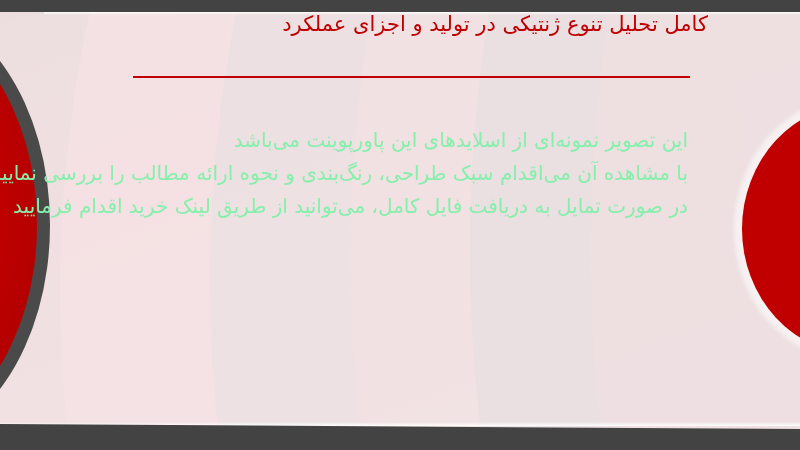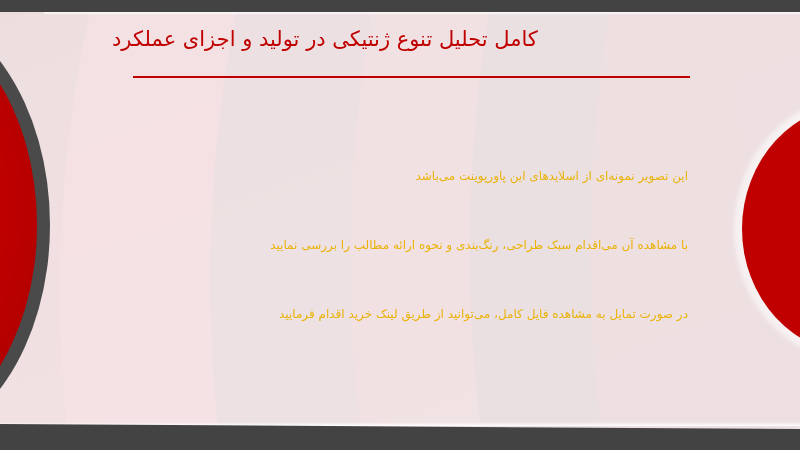--- a/index.html
+++ b/index.html
@@ -120,25 +120,24 @@
   .frame-line-top {
     position: absolute;
     left: 44px; top: 12px;
     width: 756px; height: 3px;
     background: linear-gradient(to bottom, rgba(255,255,255,0.9), rgba(255,255,255,0));
   }
 
   
   .title-block {
     position: absolute;
-    left: 112px; top: 8px;
+    left: 128px; top: 8px;
     width: 580px;
-    text-align: left;
+    text-align: right;
     direction: rtl;
-    margin-top: 15px;
   }
   .title-line {
     color: #C00000;
     font-size: 21px;
     line-height: 33px;
     font-weight: 400;
     white-space: nowrap;
   }
   .title-rule {
     position: absolute;
@@ -149,25 +148,24 @@
 
   
   .body-block {
     position: absolute;
     right: 112px; top: 124px;
     width: 600px;
     direction: rtl;
     text-align: right;
   }
   .body-line {
-    color: #eab308;
-    font-size: 12px;
+    color: #86efac;
+    font-size: 20px;
     line-height: 33px;
     white-space: nowrap;
-    margin-top: 36px;
   }
 </style>
 </head>
 <body>
 
 <div id="slide">
 
   <div class="bg-plate"></div>
 
   <div class="swoosh sw1"></div>
@@ -189,19 +187,19 @@
   <div class="frame-line-top"></div>
 
   <div class="title-block">
     <div class="title-line">کامل تحلیل تنوع ژنتیکی در تولید و اجزای عملکرد</div>
   </div>
   <div class="title-rule"></div>
 
   <div class="body-block">
     <div class="body-line">این تصویر نمونه‌ای از اسلایدهای این پاورپوینت می‌باشد</div>
     <div class="body-line">با مشاهده آن می‌اقدام سبک طراحی، رنگ‌بندی و نحوه ارائه مطالب را بررسی نمایید</div>
-    <div class="body-line">در صورت تمایل به مشاهده فایل کامل، می‌توانید از طریق لینک خرید اقدام فرمایید</div>
+    <div class="body-line">در صورت تمایل به دریافت فایل کامل، می‌توانید از طریق لینک خرید اقدام فرمایید</div>
   </div>
 
   <div class="bottom-highlight"></div>
   <div class="bottom-band"></div>
 
 </div>
 
 </body></html>

